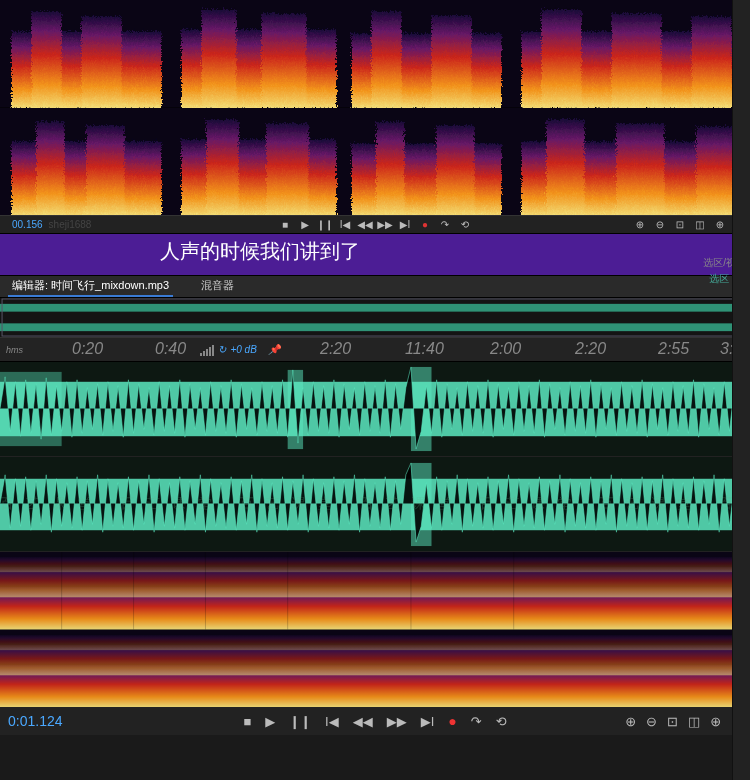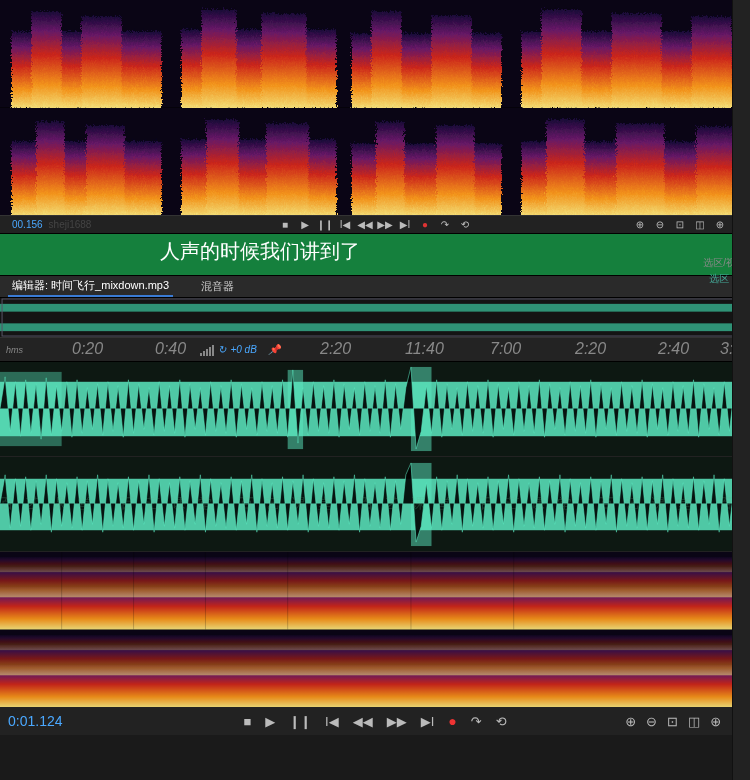--- a/index.html
+++ b/index.html
@@ -63,21 +63,21 @@
   display: inline-flex;
   align-items: center;
   justify-content: center;
   color: #bbb;
   cursor: pointer;
   font-size: 10px;
 }
 .tbtn.rec { color: #d33; }
 .panel-strip {
   height: 42px;
-  background: #15803d;
+  background: #4c1d95;
   display: flex;
   align-items: center;
   position: relative;
   border-bottom: 1px solid #000;
 }
 .subtitle-overlay {
   position: absolute;
   left: 160px;
   top: 4px;
   color: #fff;
@@ -91,21 +91,21 @@
   top: 0;
   bottom: 0;
   width: 18px;
   background: #222;
   border-left: 1px solid #111;
 }
 .panel-tabs {
   height: 22px;
   background: #2a2a2a;
   display: flex;
-  align-items: center;
+  align-items: flex-start;
   padding: 0 8px;
   gap: 24px;
   border-bottom: 1px solid #000;
 }
 .tab {
   color: #ccc;
   font-size: 11px;
   padding: 2px 4px;
   cursor: pointer;
 }
@@ -361,23 +361,23 @@
         <span style="height:7px"></span>
         <span style="height:9px"></span>
         <span style="height:11px"></span>
     </div>
     <span style="color:#4aa8ff">↻</span>
     <span style="color:#4aa8ff">+0 dB</span>
     <span class="pin-icon">📌</span>
   </div>
   <span class="tick" style="left:320px">2:20</span>
   <span class="tick" style="left:405px">11:40</span>
-  <span class="tick" style="left:490px">7:00</span>
+  <span class="tick" style="left:490px">2:00</span>
   <span class="tick" style="left:575px">2:20</span>
-  <span class="tick" style="left:658px">2:40</span>
+  <span class="tick" style="left:658px">2:55</span>
   <span class="tick" style="left:720px">3:</span>
 </div>
 
 <div class="waveform-area">
   <div class="wf-channel">
     <svg width="100%" height="100%" viewBox="0 0 730 95" preserveAspectRatio="none">
       <rect width="730" height="95" fill="#0d1812"></rect>
       <line x1="0" y1="47" x2="730" y2="47" stroke="#1a3a2a"></line>
       <g fill="#5ce8c0">
         <rect x="0" y="20" width="730" height="55" opacity="0.85"></rect>

